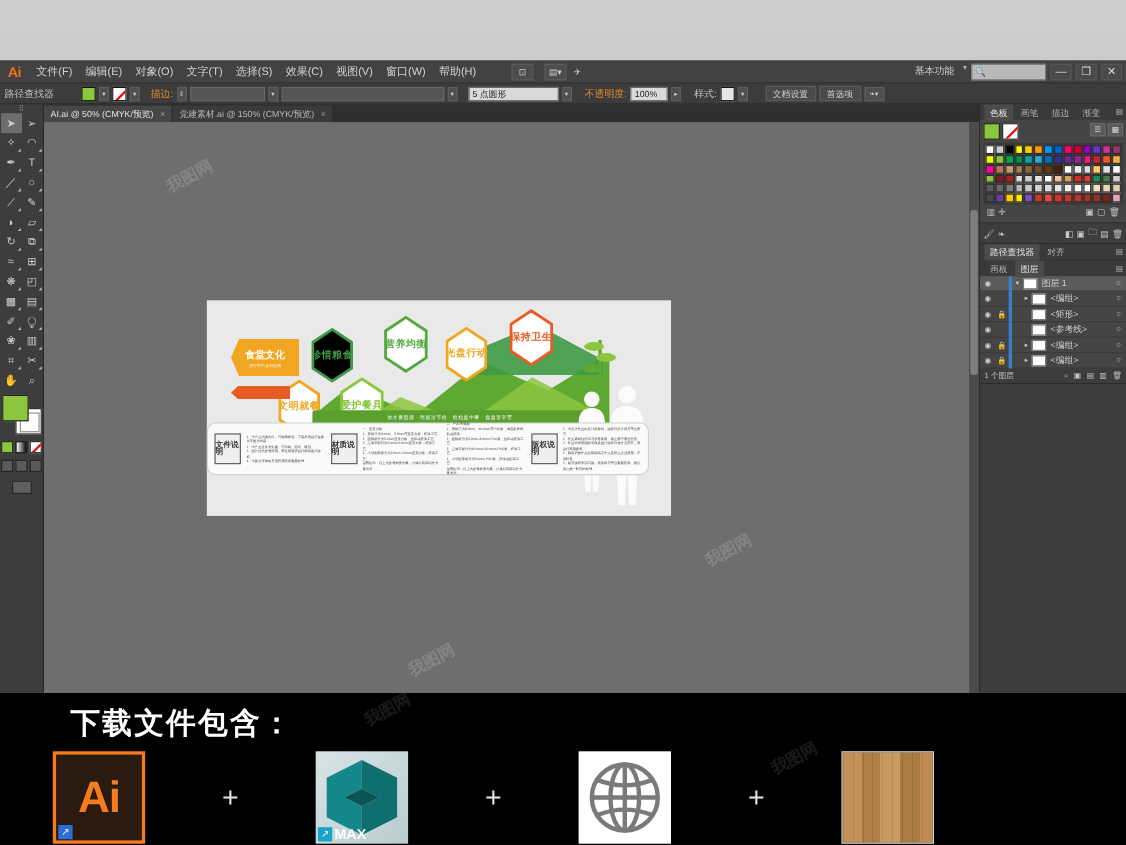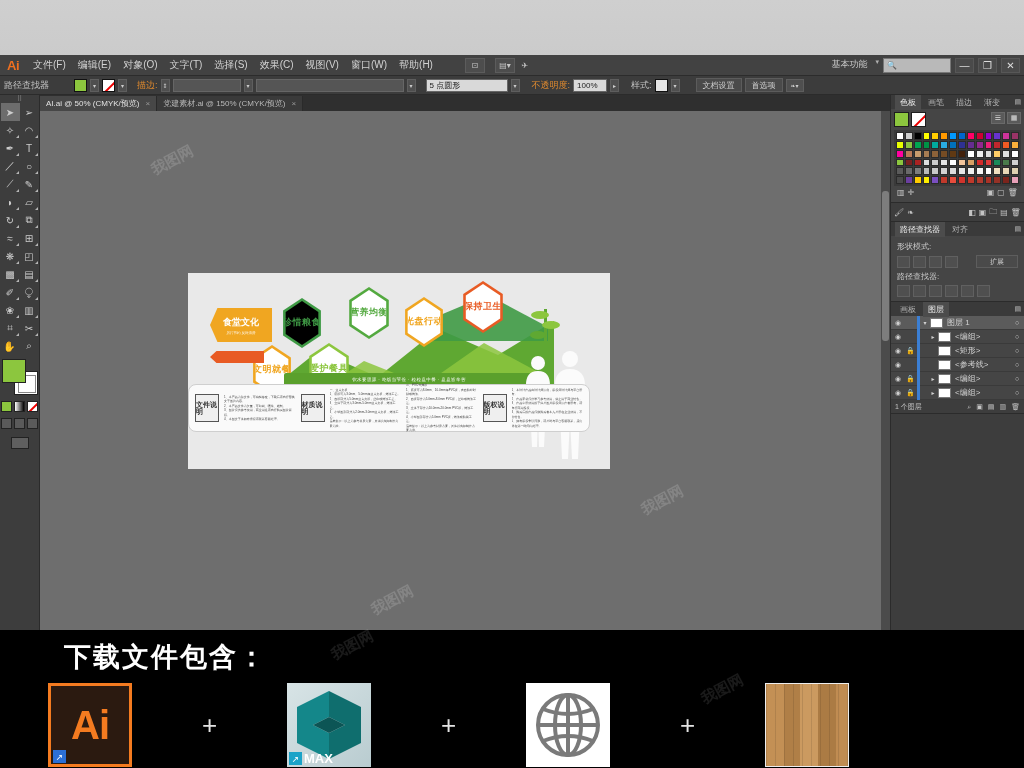--- a/index.html
+++ b/index.html
@@ -639,39 +639,20 @@
       <span>▤</span>
       <span>🗑</span>
     </div>
 
     <div class="panel">
       <div class="panel-tabs">
         <div class="ptab active">路径查找器</div>
         <div class="ptab">对齐</div>
         <div class="pmenu">▤</div>
       </div>
-      <div class="panel-body">
-        <div class="pf-label">形状模式:</div>
-        <div class="pf-row">
-          <div class="pf-btn"></div>
-          <div class="pf-btn"></div>
-          <div class="pf-btn"></div>
-          <div class="pf-btn"></div>
-          <div class="exp-btn">扩展</div>
-        </div>
-        <div class="pf-label">路径查找器:</div>
-        <div class="pf-row">
-          <div class="pf-btn"></div>
-          <div class="pf-btn"></div>
-          <div class="pf-btn"></div>
-          <div class="pf-btn"></div>
-          <div class="pf-btn"></div>
-          <div class="pf-btn"></div>
-        </div>
-      </div>
     </div>
 
 
     <div class="panel">
       <div class="panel-tabs">
         <div class="ptab">画板</div>
         <div class="ptab active">图层</div>
         <div class="pmenu">▤</div>
       </div>
       <div style="background:#454545">

